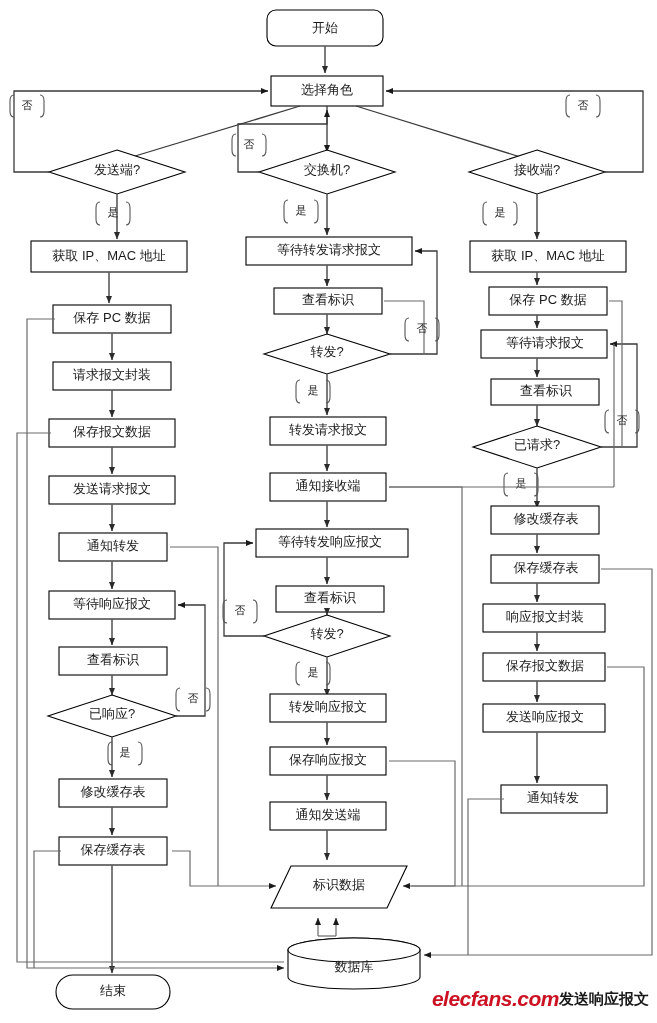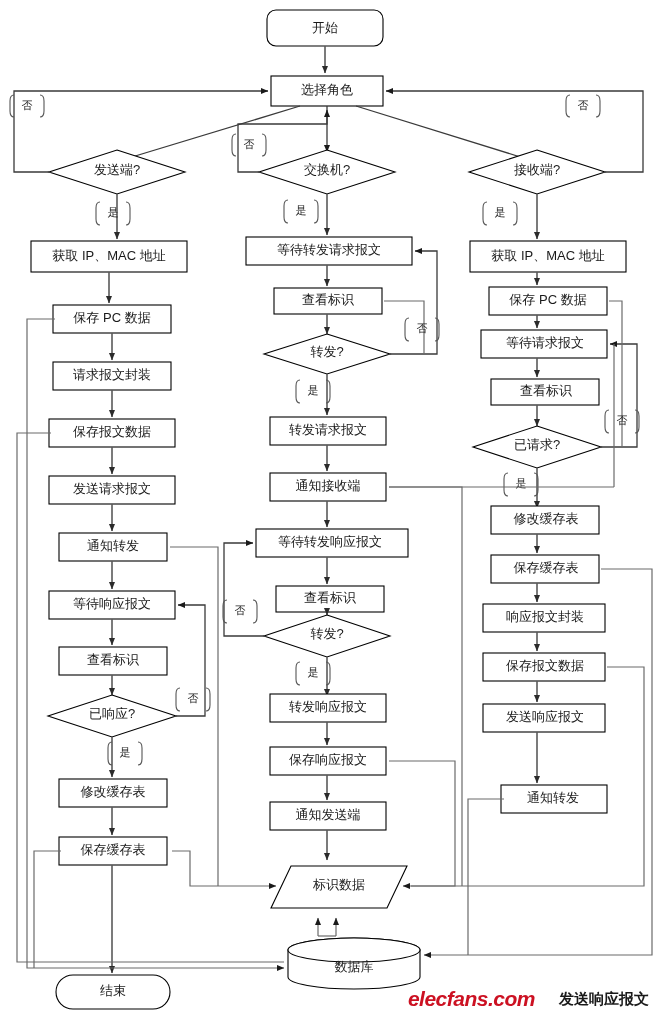--- a/index.html
+++ b/index.html
@@ -8,21 +8,21 @@
   svg{position:absolute;left:0;top:0;width:657px;height:1023px;}
   .nodeText{font-family:"Liberation Sans","DejaVu Sans",sans-serif;font-size:13px;fill:#1a1a1a;
             text-anchor:middle;dominant-baseline:middle;}
   .lbl{font-family:"Liberation Sans","DejaVu Sans",sans-serif;font-size:11px;fill:#222;
        text-anchor:middle;dominant-baseline:middle;}
   .box{fill:#ffffff;stroke:#000000;stroke-width:1.1;}
   .ln{stroke:#5a5a5a;stroke-width:1.6;fill:none;}
   .ln2{stroke:#3a3a3a;stroke-width:1.3;fill:none;}
   .thin{stroke:#6b6b6b;stroke-width:1.2;fill:none;}
   .brk{stroke:#555;stroke-width:1.1;fill:none;}
-  #wm{position:absolute;right:8px;bottom:12px;display:flex;align-items:center;gap:24px;}
+  #wm{position:absolute;right:8px;bottom:12px;display:flex;align-items:center;gap:0;}
   #wm .ef{color:#cc1122;font-size:21px;font-weight:bold;font-style:italic;
           font-family:"Liberation Sans","DejaVu Sans",sans-serif;letter-spacing:-0.5px;}
   #wm .cn{color:#1a1a1a;font-size:15px;font-family:"DejaVu Sans",sans-serif;font-weight:bold;}
 </style>
 </head>
 <body>
 
 <div id="page">
 
 <svg viewBox="0 0 657 1023">

